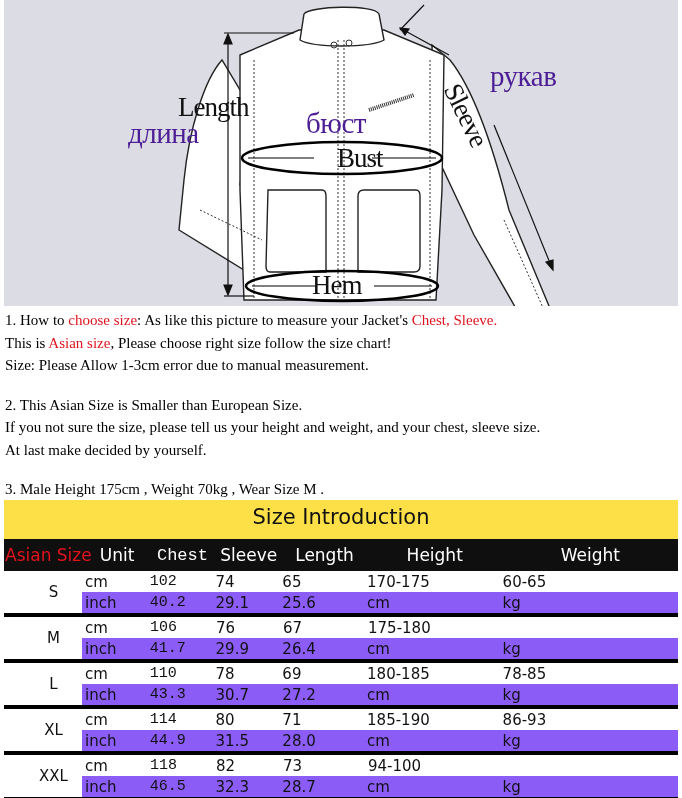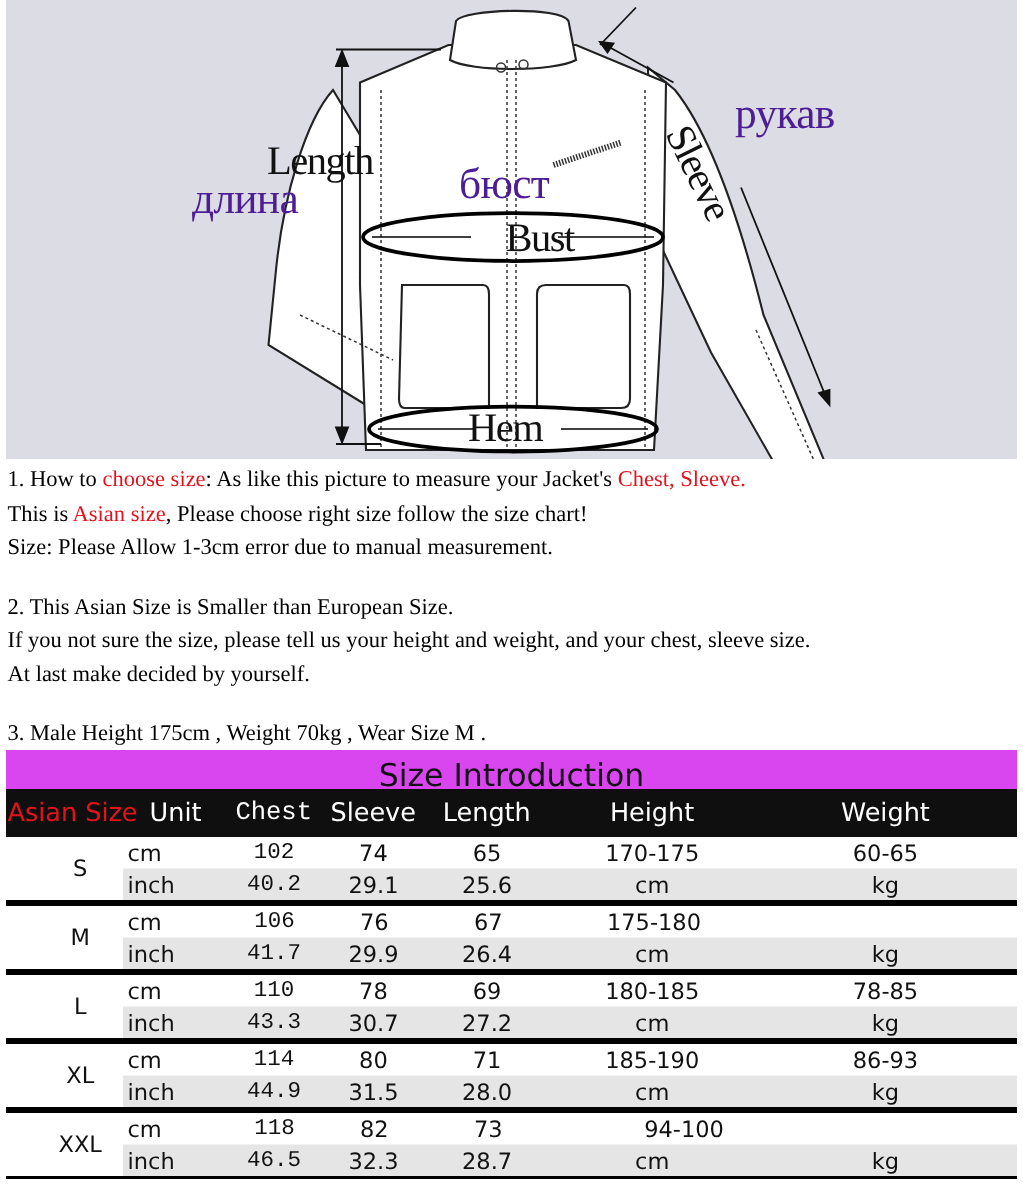--- a/index.html
+++ b/index.html
@@ -11,40 +11,40 @@
   .lbl { position: absolute; font-family: "Liberation Serif", serif; white-space: nowrap; line-height: 1; }
   .lbl-en { color: #111; font-size: 27px; letter-spacing: -1px; }
   .lbl-ru { color: #4c1d95; font-size: 29px; letter-spacing: -0.5px; }
 
   .notes { position: absolute; left: 5px; top: 309px; width: 672px; font-size: 15px; line-height: 22.5px; }
   .notes p { white-space: nowrap; }
   .notes .gap { height: 17px; }
   .red { color: #e0141e; }
 
   .size-table { position: absolute; left: 4px; top: 500px; width: 674px; font-family: "DejaVu Sans", sans-serif; }
-  .t-title { height: 26px; background: #d946ef; text-align: center; font-size: 21px; line-height: 34px; color: #111; }
+  .t-title { height: 39px; background: #fde047; text-align: center; font-size: 21px; line-height: 34px; color: #111; }
   .t-head { height: 32px; background: #0f0f0f; display: flex; align-items: center; font-size: 17px; color: #fff; }
   .t-head .c { text-align: center; }
   .t-head .c.asian { color: #e3121b; text-align: left; padding-left: 1px; }
 
   .c0 { width: 96px; }
   .c1 { width: 50px; }
   .c2 { width: 66px; font-family: Liberation Mono, monospace; }
   .c3 { width: 67px; }
   .c4 { width: 65px; }
   .c5 { width: 154px; }
   .c6 { width: 176px; }
 
   .grp { position: relative; height: 46px; border-top: 4px solid #000; }
   .grp.first { border-top: none; height: 42px; }
   .grp .size { position: absolute; left: 0; top: 0; bottom: 0; width: 96px; display: flex; align-items: center; justify-content: center; font-size: 15px; color: #111; padding-left: 3px; }
   .grp .rows { position: absolute; left: 78px; right: 0; top: 0; bottom: 0; }
   .row { display: flex; height: 21px; align-items: center; font-size: 15px; color: #111; }
-  .row.inch { background: #e5e5e5; }
-  .row .c { text-align: center; }
+  .row.inch { background: #8b5cf6; }
+  .row .c { }
   .row .c.unit { text-align: left; padding-left: 3px; }
   .row .c.u1 { width: 68px; }
   .table-bottom { height: 2px; background: #000; }
 </style>
 </head>
 <body>
 
 <div class="diagram">
   <svg width="674" height="306" viewBox="0 0 674 306">
     <g fill="#ffffff" stroke="#222" stroke-width="1.4">

